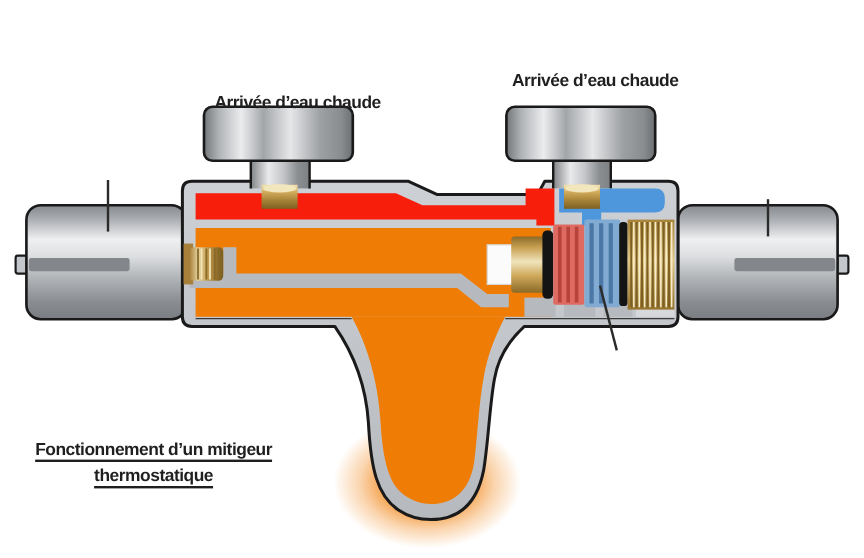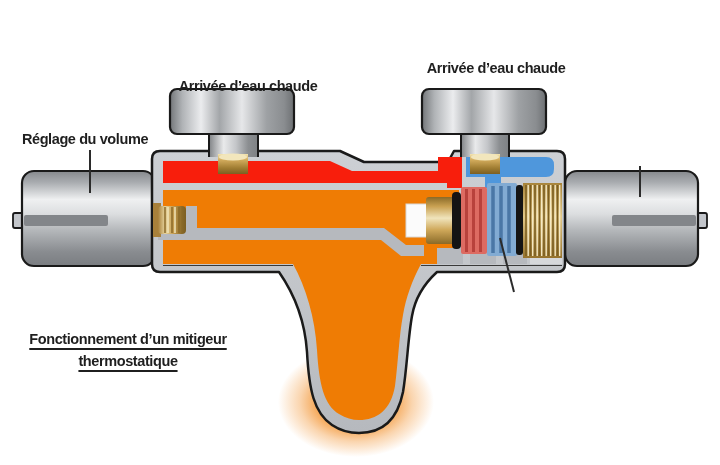--- a/index.html
+++ b/index.html
@@ -11,20 +11,21 @@
   .lbl{
     position:absolute;text-align:center;
     font-size:14.5px;font-weight:bold;color:#1f1f1f;
     letter-spacing:-0.4px;line-height:1.45;
   }
   .title-lbl{
     text-decoration:underline;
     text-decoration-thickness:1.5px;
     text-underline-offset:4px;
     line-height:1.55;
+    margin-top:36px;
   }
 </style>
 </head>
 <body>
 
 <div class="stage">
 
   <svg width="720" height="465" viewBox="0 0 720 465">
     <defs>
       <linearGradient id="knobV" x1="0" y1="0" x2="0" y2="1">
@@ -178,19 +179,18 @@
       <path d="M90,150 V193"></path>
       <path d="M640,166 V197"></path>
       <path d="M500,238 L514,292"></path>
     </g>
   </svg>
 
   <div class="lbl" style="left:150px;top:76px;width:196px;">Arrivée d’eau chaude</div>
 
   <div class="lbl" style="left:398px;top:58px;width:196px;">Arrivée d’eau chaude</div>
 
-  <div class="lbl" style="left:5px;top:129px;width:160px;">Réglage du volume</div>
 
 
 
   <div class="lbl title-lbl" style="left:28px;top:328px;width:200px;">Fonctionnement d’un mitigeur thermostatique</div>
 
 </div>
 
 </body></html>

